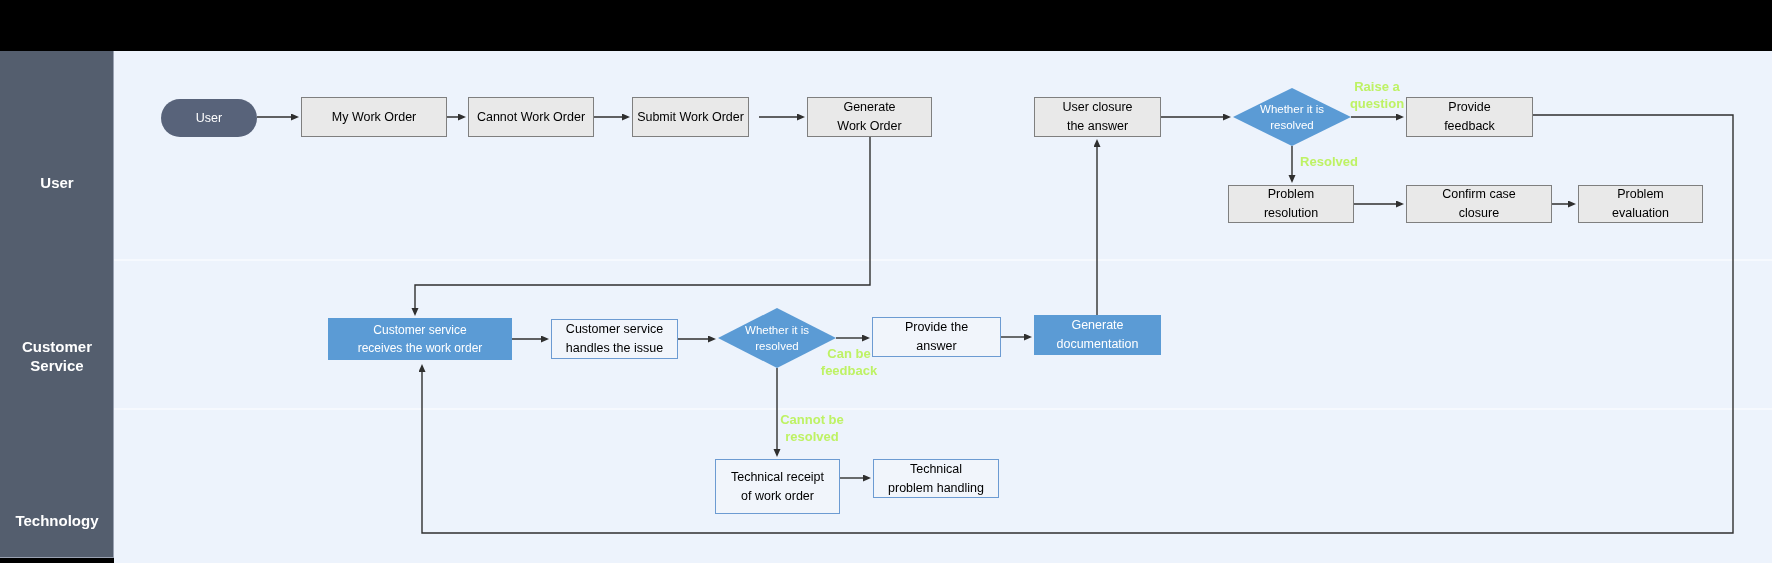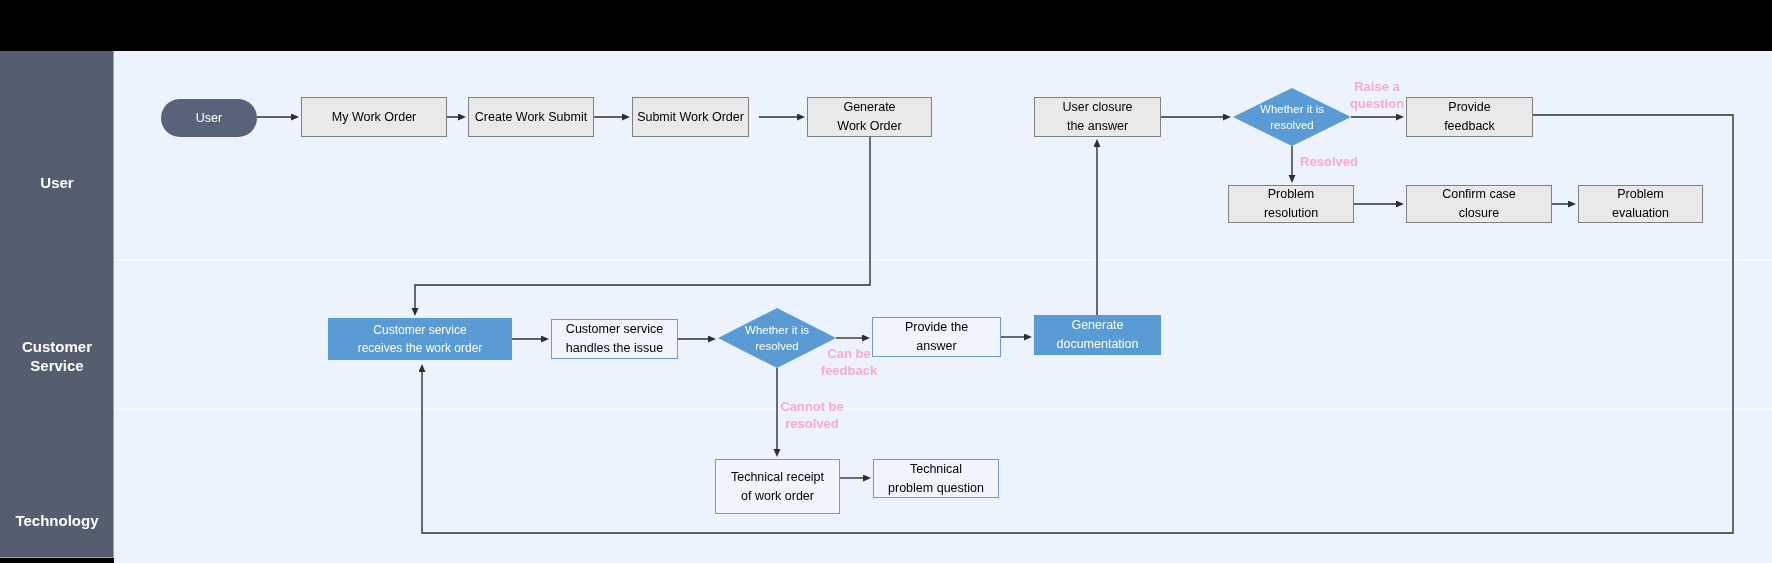--- a/index.html
+++ b/index.html
@@ -36,21 +36,21 @@
   .box-gray{background:var(--box-gray-fill);border:1px solid var(--box-gray-border);}
   .box-light{background:var(--light-box-fill);border:1px solid var(--light-box-border);}
   .box-blue{background:var(--accent-blue);border:1px solid var(--accent-blue);color:#fff;}
   .pill{background:var(--pill-fill);border-radius:19px;color:#fff;}
   .diamond{
     background:var(--accent-blue);color:#fff;font-size:11.5px;line-height:1.4;
     clip-path:polygon(50% 0,100% 50%,50% 100%,0 50%);
   }
   .edge-label{
     position:absolute;z-index:5;font-weight:bold;font-size:13px;line-height:1.3;
-    text-align:center;white-space:pre-line;color:#f9a8d4;
+    text-align:center;white-space:pre-line;color:#bef264;
   }
 </style>
 </head>
 <body>
 
 <div class="topbar"></div>
 <div class="canvas"></div>
 
 <div class="lane-divider" style="top:259px"></div>
 <div class="lane-divider" style="top:408px"></div>
@@ -85,21 +85,21 @@
     <path d="M1354 204 H1402" marker-end="url(#arrow)"></path>
     <path d="M1533 204 H1574" marker-end="url(#arrow)"></path>
     <path d="M1533 115 H1733 V533 H422 V366" marker-end="url(#arrow)"></path>
     <path d="M777 368 V455" marker-end="url(#arrow)"></path>
     <path d="M840 478 H869" marker-end="url(#arrow)"></path>
   </g>
 </svg>
 
 <div class="node pill" style="left:161px;top:99px;width:96px;height:38px">User</div>
 <div class="node box-gray" style="left:301px;top:97px;width:146px;height:40px">My Work Order</div>
-<div class="node box-gray" style="left:468px;top:97px;width:126px;height:40px">Create Work Submit</div>
+<div class="node box-gray" style="left:468px;top:97px;width:126px;height:40px">Cannot Work Order</div>
 <div class="node box-gray" style="left:632px;top:97px;width:117px;height:40px">Submit Work Order</div>
 <div class="node box-gray" style="left:807px;top:97px;width:125px;height:40px">Generate
 Work Order</div>
 <div class="node box-gray" style="left:1034px;top:97px;width:127px;height:40px">User closure
 the answer</div>
 <div class="node diamond" style="left:1233px;top:88px;width:118px;height:58px">Whether it is
 resolved</div>
 <div class="node box-gray" style="left:1406px;top:97px;width:127px;height:40px">Provide
 feedback</div>
 <div class="node box-gray" style="left:1228px;top:185px;width:126px;height:38px">Problem
@@ -116,23 +116,23 @@
 <div class="node diamond" style="left:718px;top:308px;width:118px;height:60px">Whether it is
 resolved</div>
 <div class="node box-light" style="left:872px;top:317px;width:129px;height:40px">Provide the
 answer</div>
 <div class="node box-blue" style="left:1034px;top:315px;width:127px;height:40px">Generate
 documentation</div>
 
 <div class="node box-light" style="left:715px;top:459px;width:125px;height:55px">Technical receipt
 of work order</div>
 <div class="node box-light" style="left:873px;top:459px;width:126px;height:39px">Technical
-problem question</div>
+problem handling</div>
 
 <div class="edge-label" style="left:1341px;top:79px;width:72px">Raise a
 question</div>
 <div class="edge-label" style="left:1298px;top:154px;width:62px">Resolved</div>
 <div class="edge-label" style="left:809px;top:346px;width:80px">Can be
 feedback</div>
-<div class="edge-label" style="left:772px;top:399px;width:80px">Cannot be
+<div class="edge-label" style="left:772px;top:412px;width:80px">Cannot be
 resolved</div>
 
 <div class="bottom-strip"></div>
 
 </body></html>

